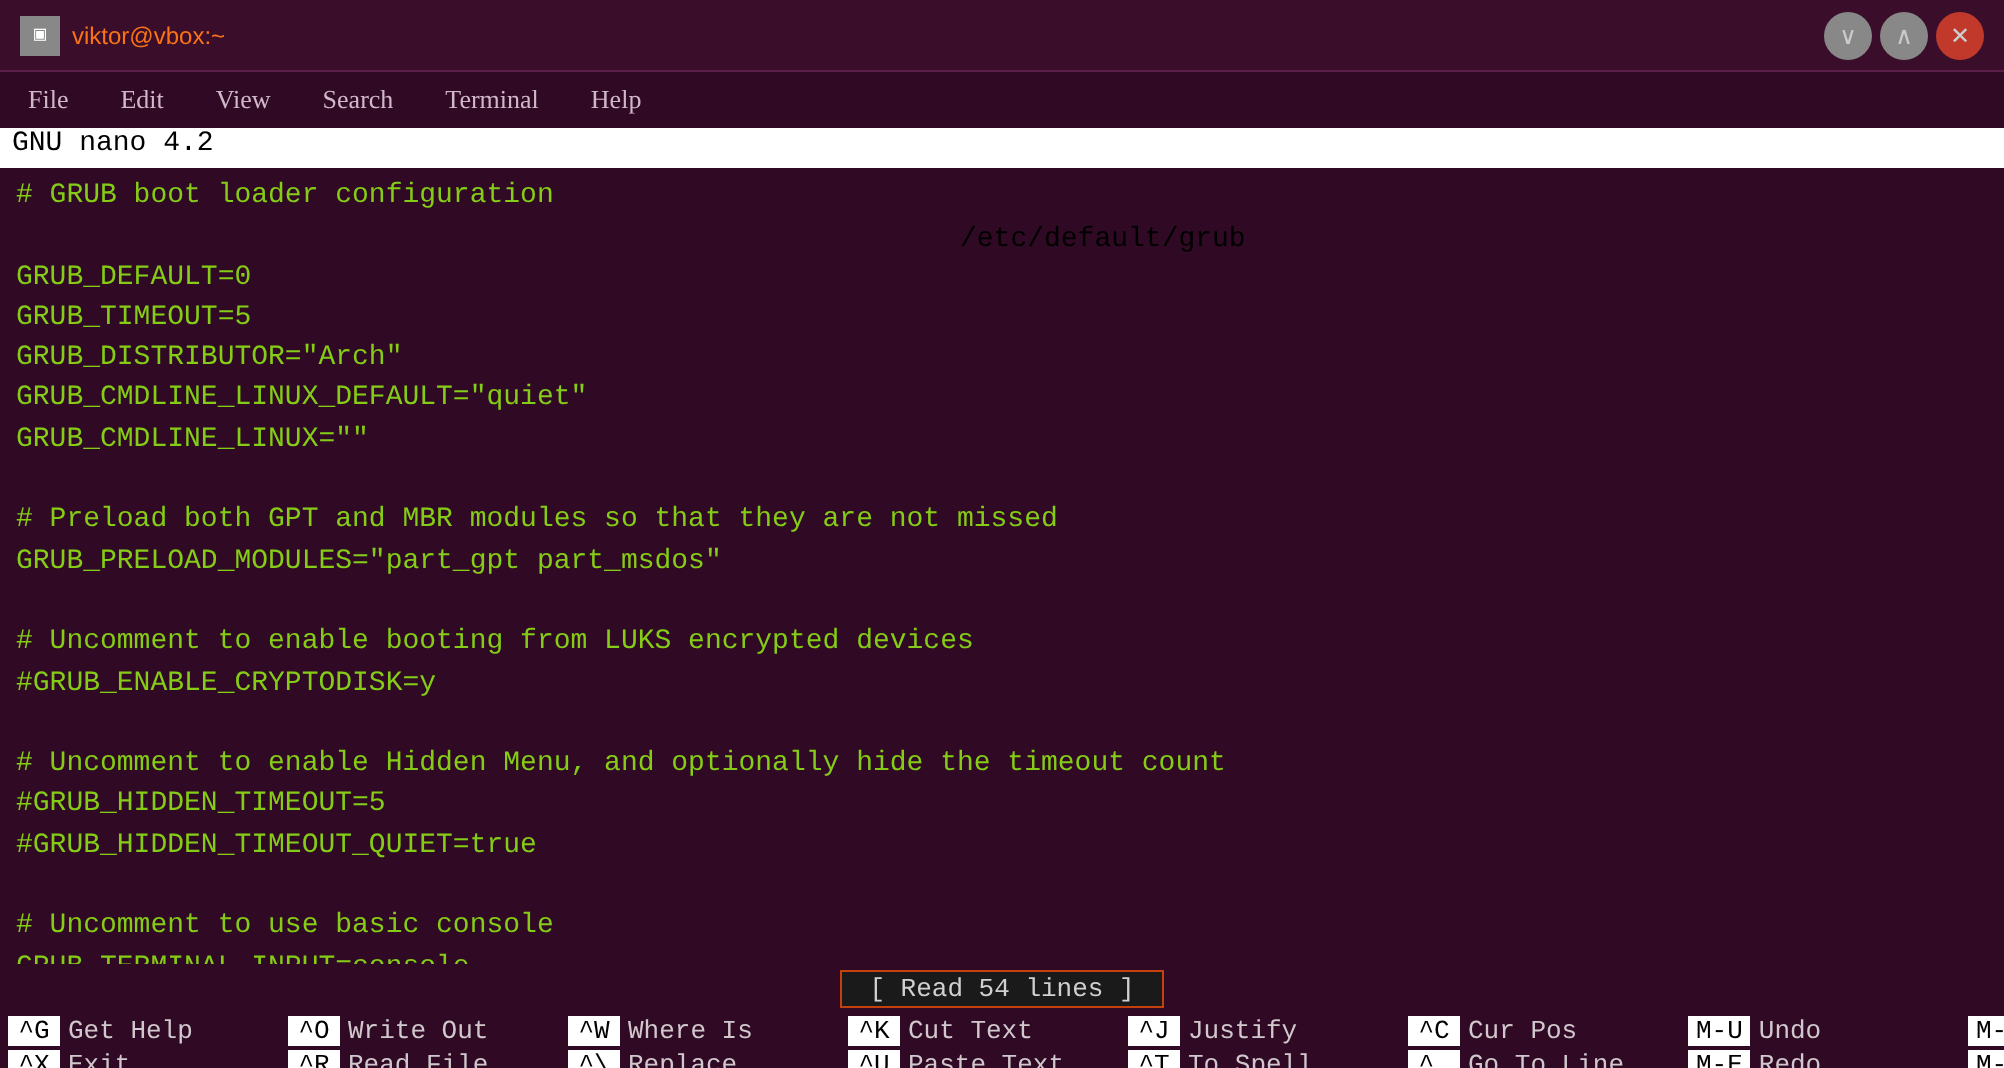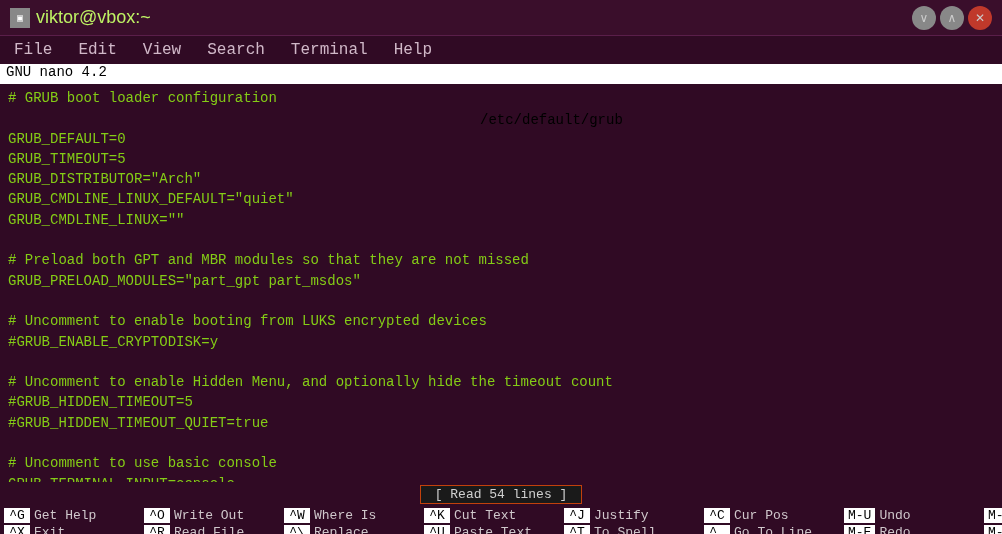--- a/index.html
+++ b/index.html
@@ -31,22 +31,22 @@
       width: 20px;
       height: 20px;
       background: #888;
       display: flex;
       align-items: center;
       justify-content: center;
       font-size: 10px;
       color: white;
     }
     .titlebar-title {
-      color: #bef264;
-      font-size: 18px;
+      color: #f97316;
+      font-size: 12px;
       font-family: sans-serif;
     }
     .titlebar-controls {
       display: flex;
       align-items: center;
       gap: 4px;
     }
     .titlebar-btn {
       width: 24px;
       height: 24px;
@@ -69,22 +69,22 @@
     .menubar {
       display: flex;
       align-items: center;
       background: #300a24;
       height: 28px;
       padding: 0 6px;
       gap: 10px;
     }
     .menubar-item {
       color: #d0b8c8;
-      font-family: Liberation Mono, monospace;
-      font-size: 16px;
+      font-family: Liberation Serif, serif;
+      font-size: 13px;
       padding: 2px 8px;
       cursor: pointer;
     }
 
     
     .nano-infobar {
       display: flex;
       background: #fff;
       color: #000;
       height: 20px;

